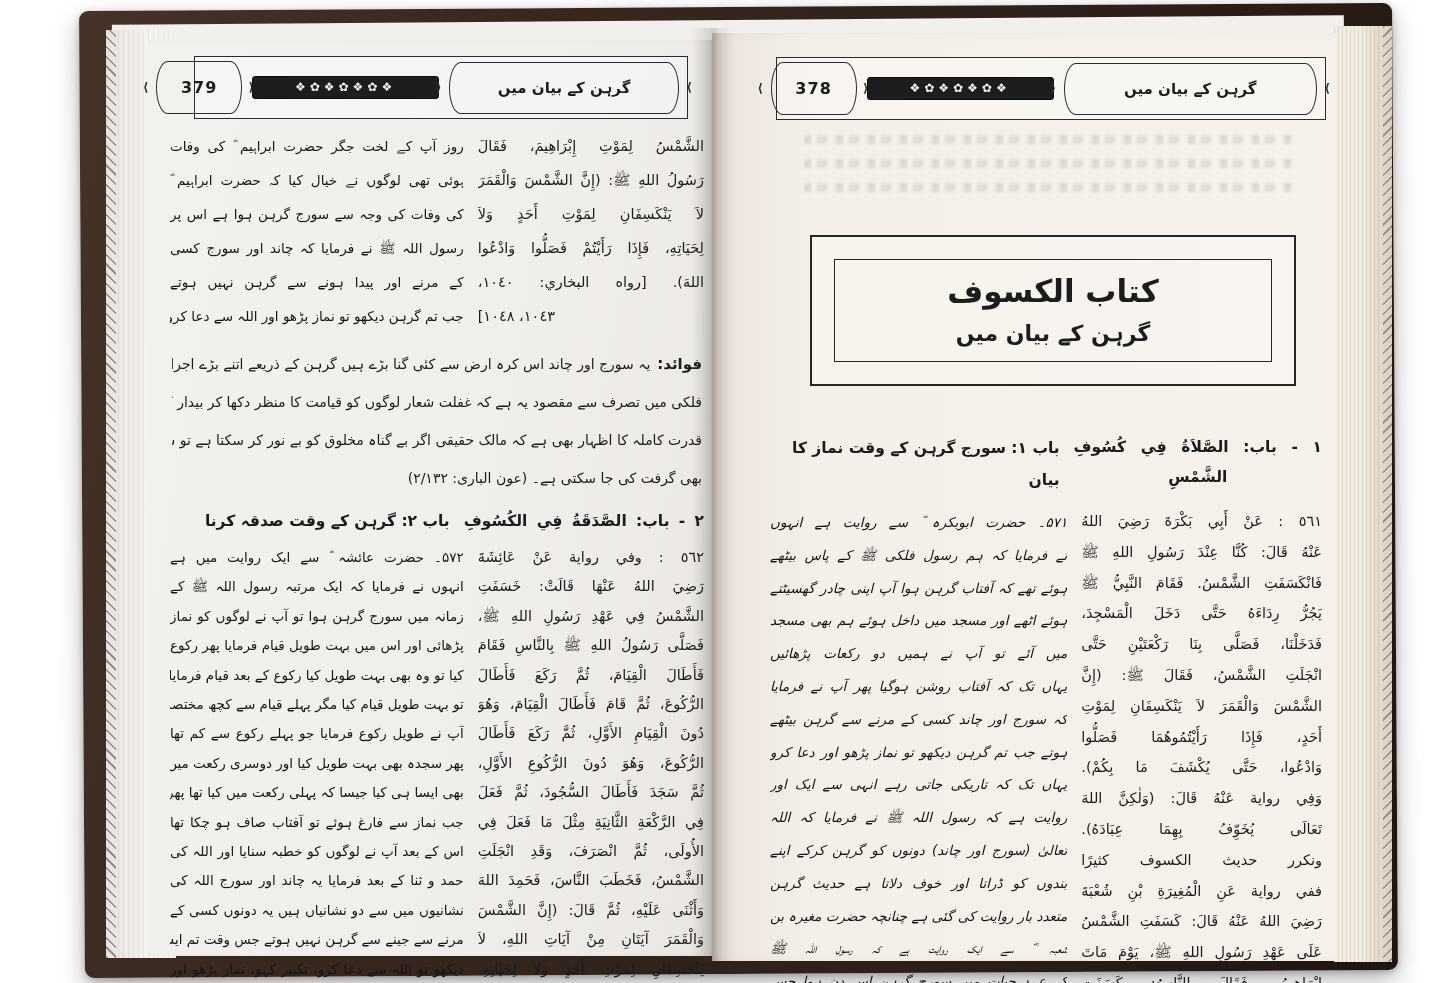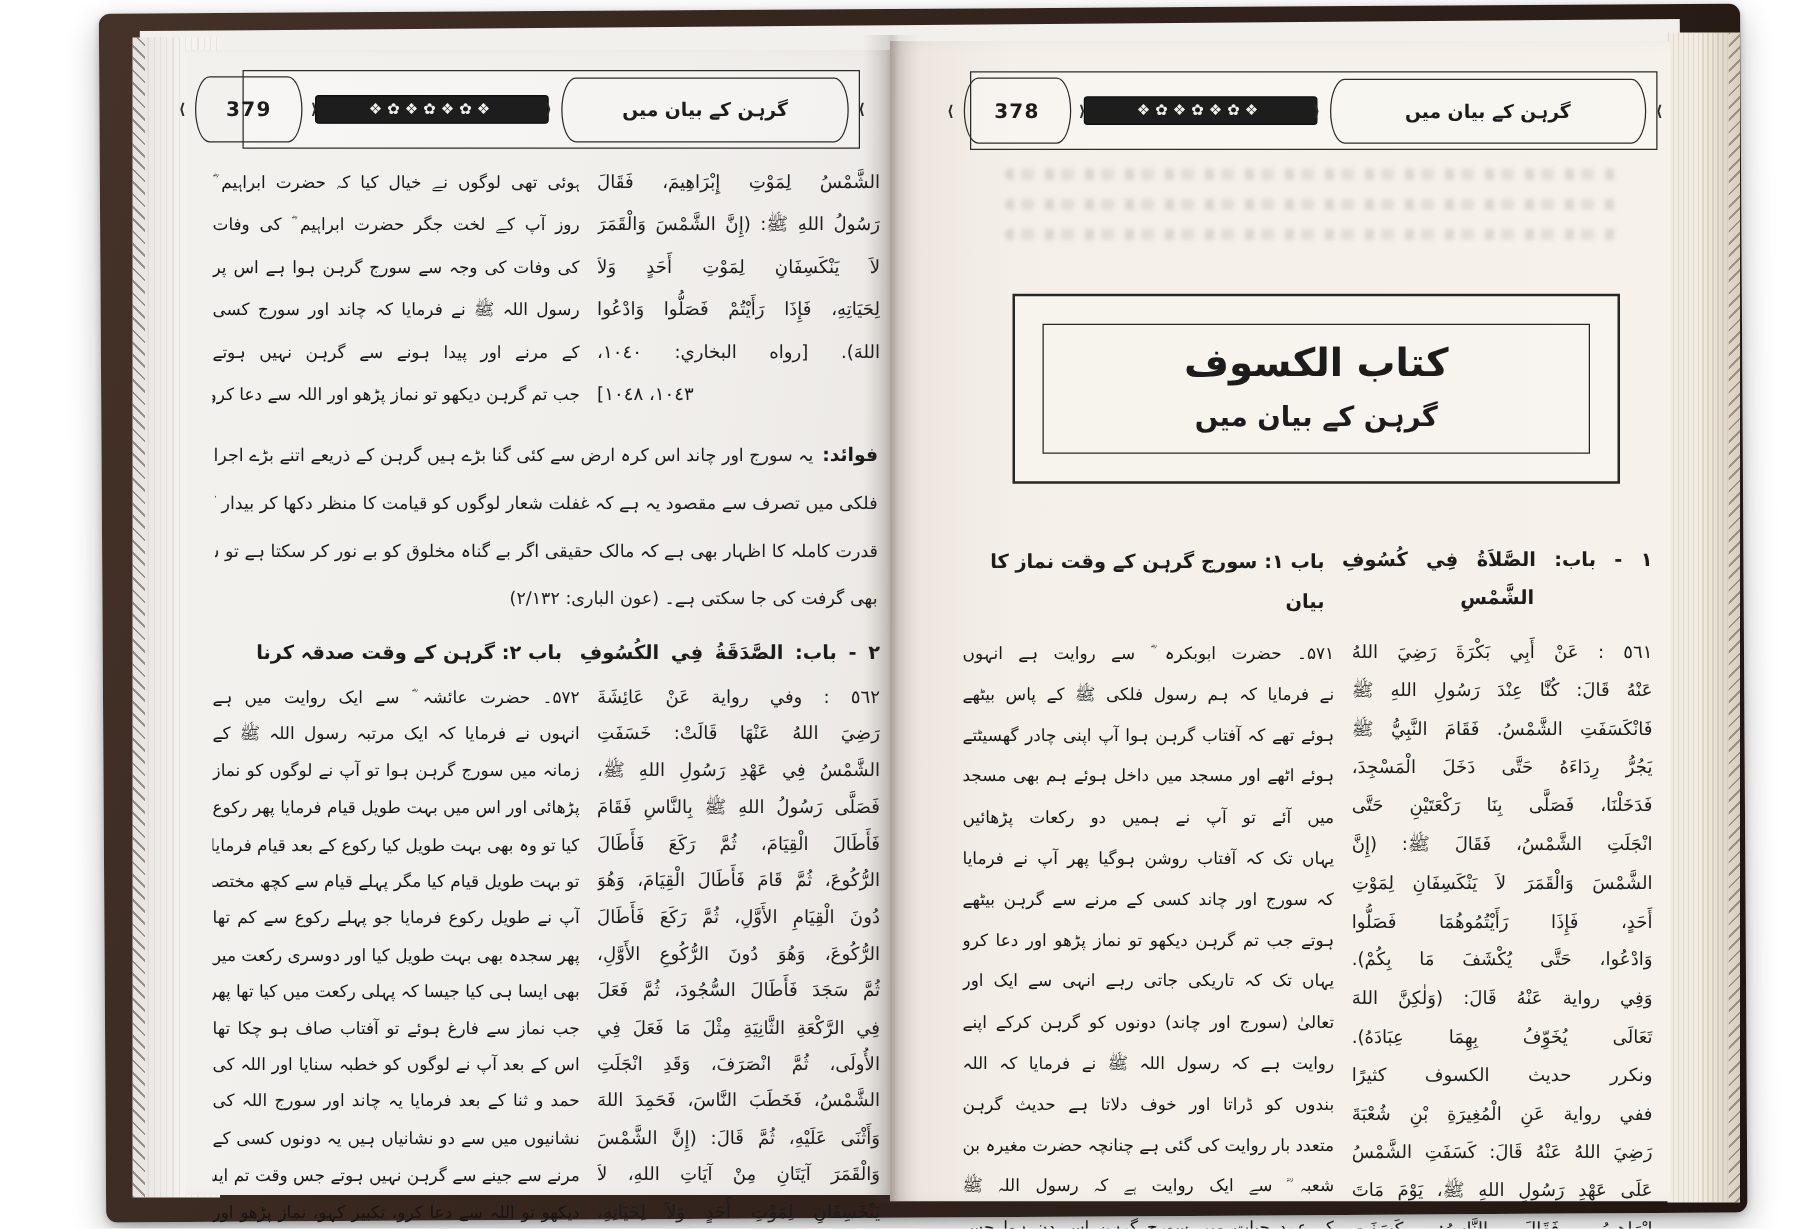--- a/index.html
+++ b/index.html
@@ -88,21 +88,21 @@
          background:repeating-linear-gradient(90deg,rgba(132,121,112,.30) 0 7px,transparent 7px 13px,rgba(132,121,112,.22) 13px 23px,transparent 23px 32px);}
 
   .tbox{margin:16px 26px 0 40px;border:2px solid #262626;padding:22px;background:rgba(255,255,255,.25);}
   .tbox-inner{border:1.4px solid #262626;text-align:center;padding:13px 10px 15px;}
   .tb-ar{font-size:31px;font-weight:bold;letter-spacing:1px;}
   .tb-ur{font-size:22px;font-weight:600;margin-top:12px;}
 
   .chapter1{margin-top:46px;}
   .seg-h561{margin-top:10px;}
   .seg-h561 .c-ar .tline{line-height:30.8px;}
-  .seg-h561 .c-ur .tline{line-height:32.8px;}
+  .seg-h561 .c-ur .tline{line-height:32.8px;font-style:italic;}
 </style>
 </head>
 <body>
 
 <div class="scene">
 
   <div class="cover"></div>
   <div class="stack-top"></div>
   <div class="deckle left"></div>
   <div class="deckle right"></div>
@@ -124,22 +124,22 @@
       <div class="twocol seg-cont">
         <div class="c-ar">
             <div class="tline">الشَّمْسُ لِمَوْتِ إِبْرَاهِيمَ، فَقَالَ</div>
             <div class="tline">رَسُولُ اللهِ ﷺ: (إِنَّ الشَّمْسَ وَالْقَمَرَ</div>
             <div class="tline">لاَ يَنْكَسِفَانِ لِمَوْتِ أَحَدٍ وَلاَ</div>
             <div class="tline">لِحَيَاتِهِ، فَإِذَا رَأَيْتُمْ فَصَلُّوا وَادْعُوا</div>
             <div class="tline">اللهَ). [رواه البخاري: ١٠٤٠،</div>
             <div class="tline">١٠٤٣، ١٠٤٨]</div>
           </div>
         <div class="c-ur">
+            <div class="tline">روز آپ کے لخت جگر حضرت ابراہیم ؓ کی وفات</div>
             <div class="tline">ہوئی تھی لوگوں نے خیال کیا کہ حضرت ابراہیم ؓ</div>
-            <div class="tline">روز آپ کے لخت جگر حضرت ابراہیم ؓ کی وفات</div>
             <div class="tline">کی وفات کی وجہ سے سورج گرہن ہوا ہے اس پر</div>
             <div class="tline">رسول اللہ ﷺ نے فرمایا کہ چاند اور سورج کسی</div>
             <div class="tline">کے مرنے اور پیدا ہونے سے گرہن نہیں ہوتے</div>
             <div class="tline">جب تم گرہن دیکھو تو نماز پڑھو اور اللہ سے دعا کرو۔</div>
           </div>
       </div>
 
       <div class="fawaid">
         <div class="fw-first">
           <span class="fw-label">فوائد:</span><span>یہ سورج اور چاند اس کرہ ارض سے کئی گنا بڑے ہیں گرہن کے ذریعے اتنے بڑے اجرام</span>
@@ -255,22 +255,22 @@
         <div class="c-ur">
             <div class="tline">۵۷۱۔ حضرت ابوبکرہ ؓ سے روایت ہے انہوں</div>
             <div class="tline">نے فرمایا کہ ہم رسول فلکی ﷺ کے پاس بیٹھے</div>
             <div class="tline">ہوئے تھے کہ آفتاب گرہن ہوا آپ اپنی چادر گھسیٹتے</div>
             <div class="tline">ہوئے اٹھے اور مسجد میں داخل ہوئے ہم بھی مسجد</div>
             <div class="tline">میں آئے تو آپ نے ہمیں دو رکعات پڑھائیں</div>
             <div class="tline">یہاں تک کہ آفتاب روشن ہوگیا پھر آپ نے فرمایا</div>
             <div class="tline">کہ سورج اور چاند کسی کے مرنے سے گرہن بیٹھے</div>
             <div class="tline">ہوتے جب تم گرہن دیکھو تو نماز پڑھو اور دعا کرو</div>
             <div class="tline">یہاں تک کہ تاریکی جاتی رہے انہی سے ایک اور</div>
+            <div class="tline">روایت ہے کہ رسول اللہ ﷺ نے فرمایا کہ اللہ</div>
             <div class="tline">تعالیٰ (سورج اور چاند) دونوں کو گرہن کرکے اپنے</div>
-            <div class="tline">روایت ہے کہ رسول اللہ ﷺ نے فرمایا کہ اللہ</div>
             <div class="tline">بندوں کو ڈراتا اور خوف دلاتا ہے حدیث گرہن</div>
             <div class="tline">متعدد بار روایت کی گئی ہے چنانچہ حضرت مغیرہ بن</div>
             <div class="tline">شعبہ ؓ سے ایک روایت ہے کہ رسول اللہ ﷺ</div>
             <div class="tline">کے عہد حیات میں سورج گرہن اس دن ہوا جس</div>
           </div>
       </div>
 
     </div>
   </div>
 

